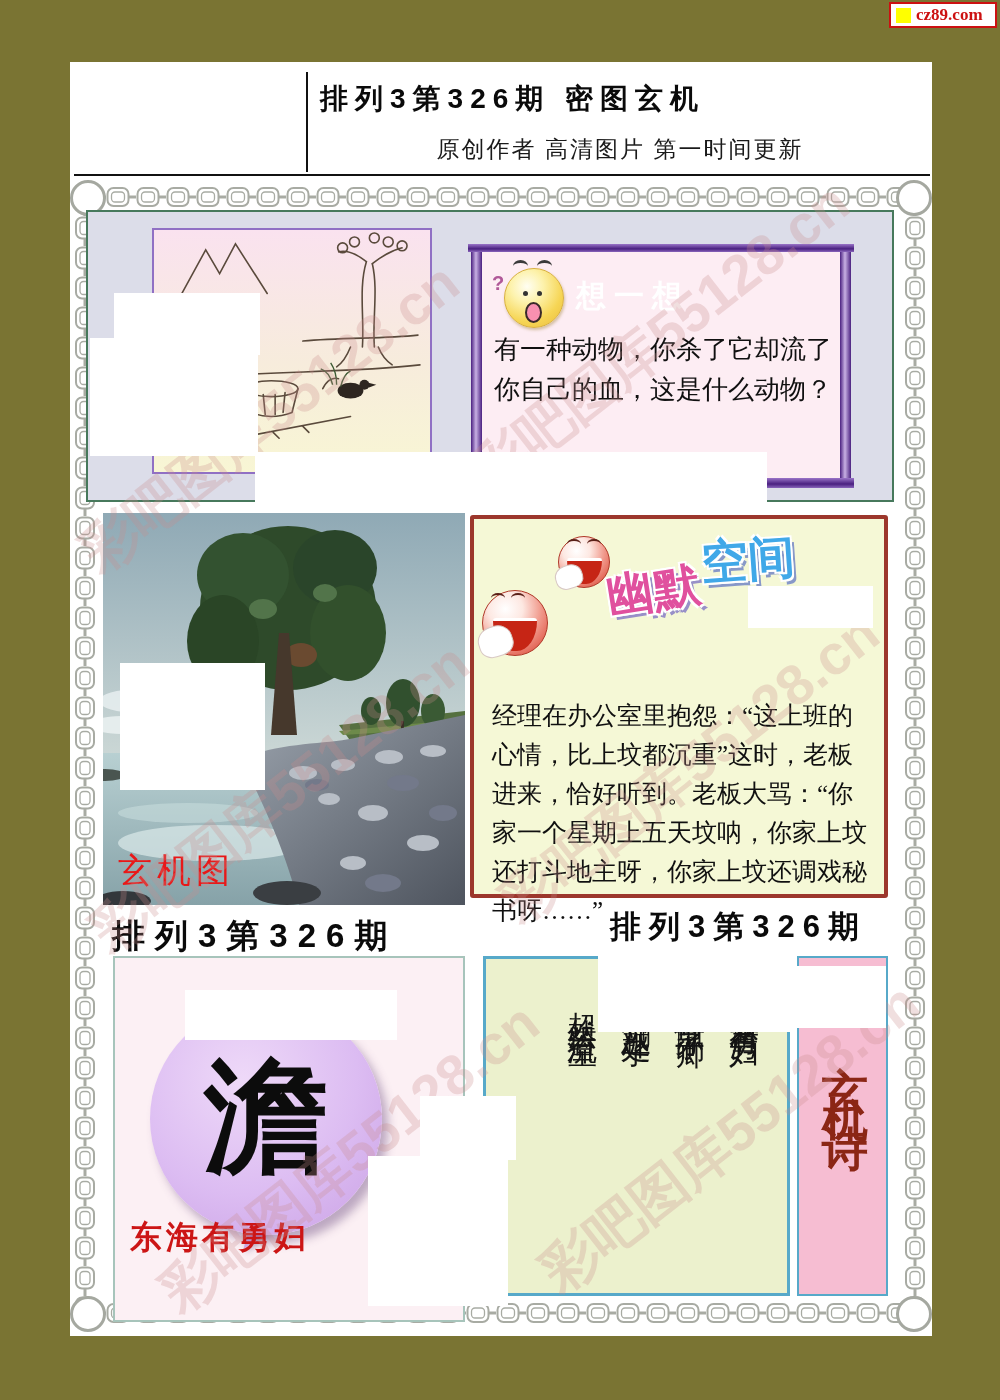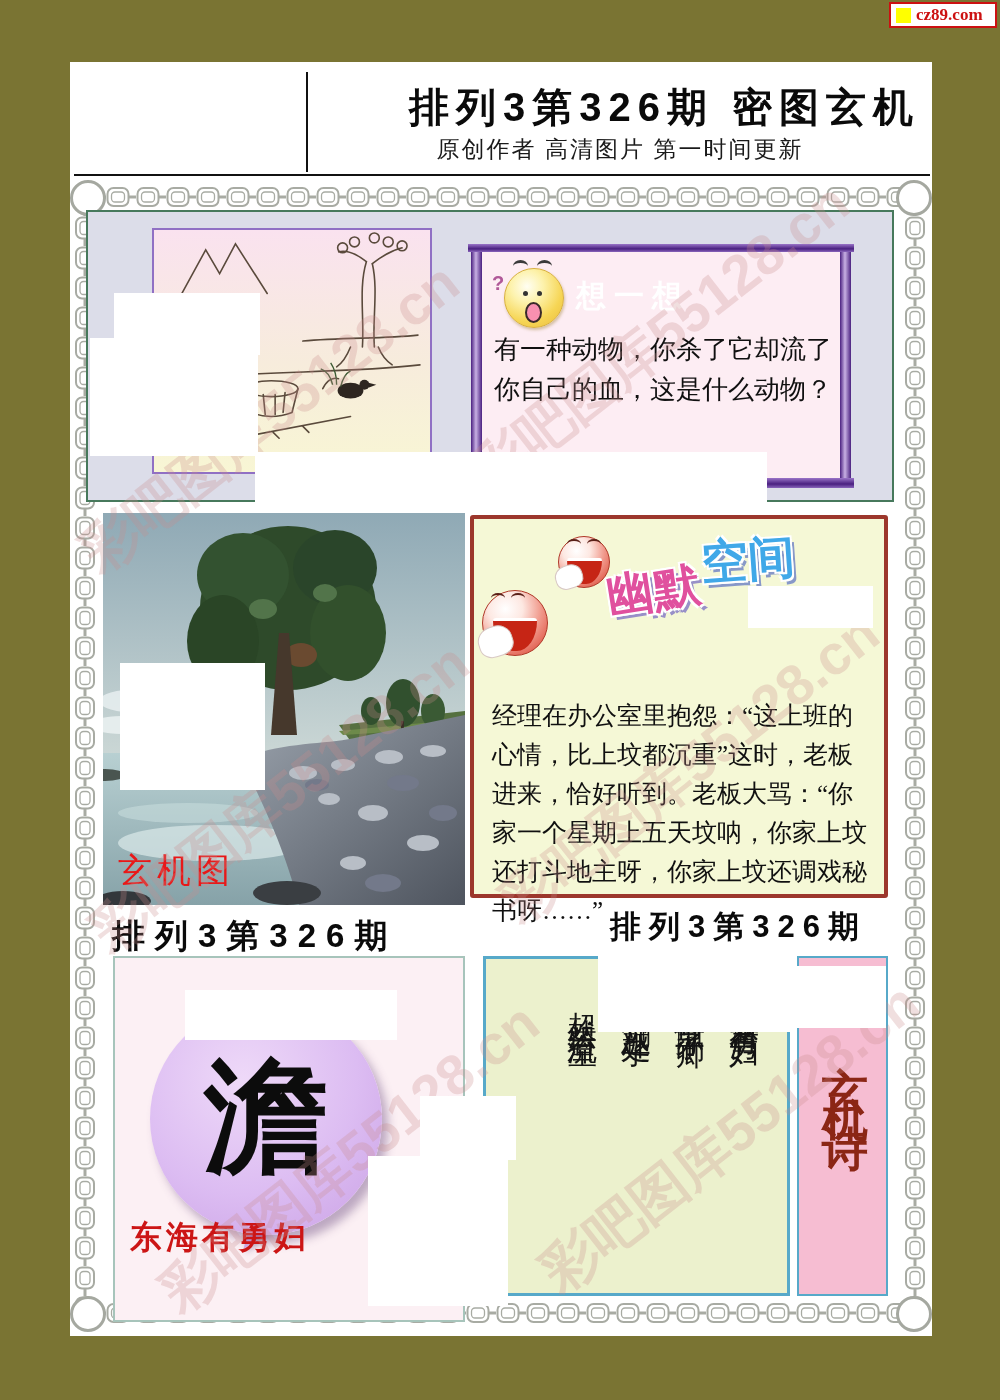--- a/index.html
+++ b/index.html
@@ -13,21 +13,21 @@
 
   
   .badge { left:889px; top:2px; width:108px; height:26px; background:#fff; border:2px solid #cc1111;
            display:flex; align-items:center; gap:5px; padding:0 5px; z-index:60; }
   .badge .sq { width:15px; height:15px; background:#ffff00; }
   .badge .txt { color:#cc1111; font-family:"Liberation Serif", serif; font-size:17px; font-weight:bold; }
 
   
   .header-divider { left:306px; top:72px; width:2px; height:100px; background:#111; z-index:6;}
   .header-underline { left:74px; top:174px; width:856px; height:2px; background:#111; z-index:6;}
-  .header-title { left:320px; top:80px; width:600px; text-align:right; font-size:40px; font-weight:bold;
+  .header-title { left:320px; top:80px; width:600px; text-align:left; font-size:28px; font-weight:bold;
                   color:#0a0a0a; letter-spacing:7px; z-index:6; }
   .header-sub { left:320px; top:134px; width:600px; text-align:center; font-size:23px; color:#1a1a1a;
                 letter-spacing:2px; z-index:6; }
 
   
   .chain { z-index:5; }
   .ring { width:36px; height:36px; border:3px solid #a5a8a0; border-radius:50%; background:#fff; z-index:6; }
 
   
   .top-container { left:86px; top:210px; width:808px; height:292px; background:#dcdde9; border:2px solid #47795c; z-index:8; }

